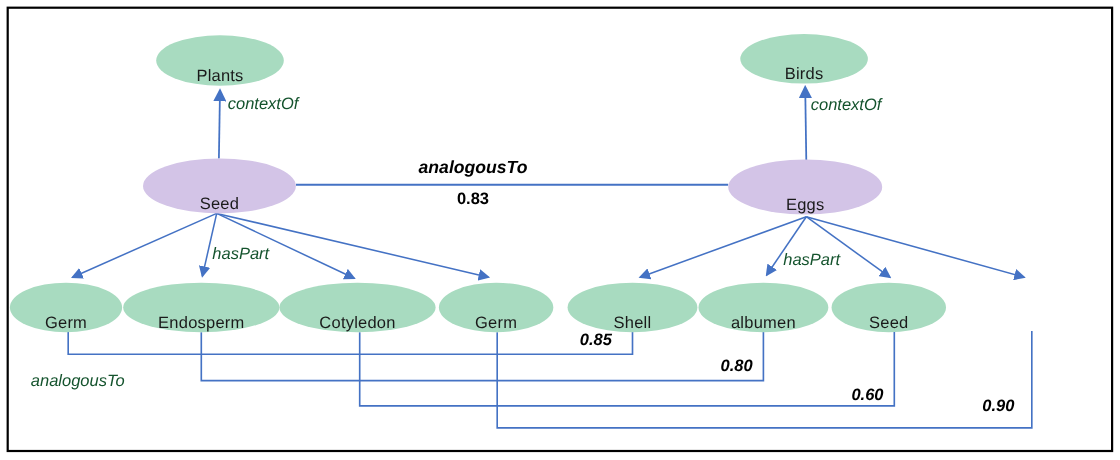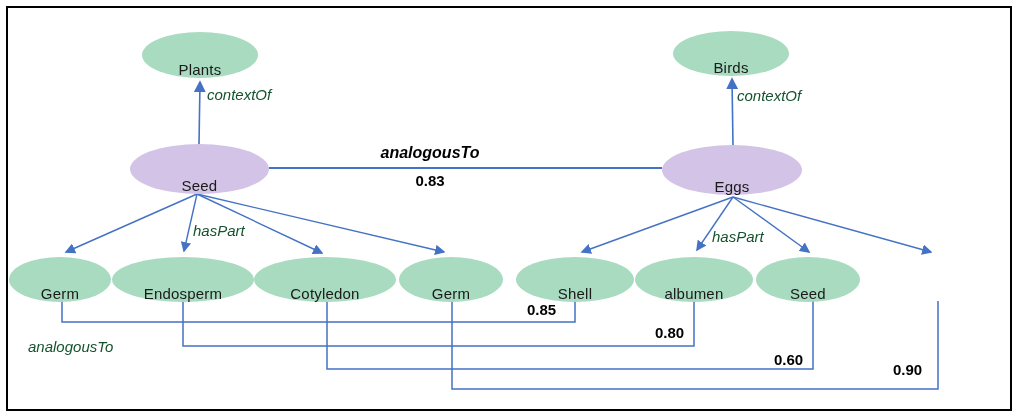--- a/index.html
+++ b/index.html
@@ -58,20 +58,21 @@
     font-size: 15px;
     font-weight: bold;
     color: #000;
   }
   .score-label {
     position: absolute;
     font-size: 15px;
     font-weight: bold;
     color: #000;
     white-space: nowrap;
+    font-style: italic;
   }
 </style>
 </head>
 <body>
 
 <div class="canvas">
 
   <svg class="edges" viewBox="0 0 1018 418" xmlns="http://www.w3.org/2000/svg">
     <defs>
       <marker id="arrow" viewBox="0 0 10 10" refX="8.5" refY="5" markerWidth="7.5" markerHeight="7.5" orient="auto-start-reverse">

